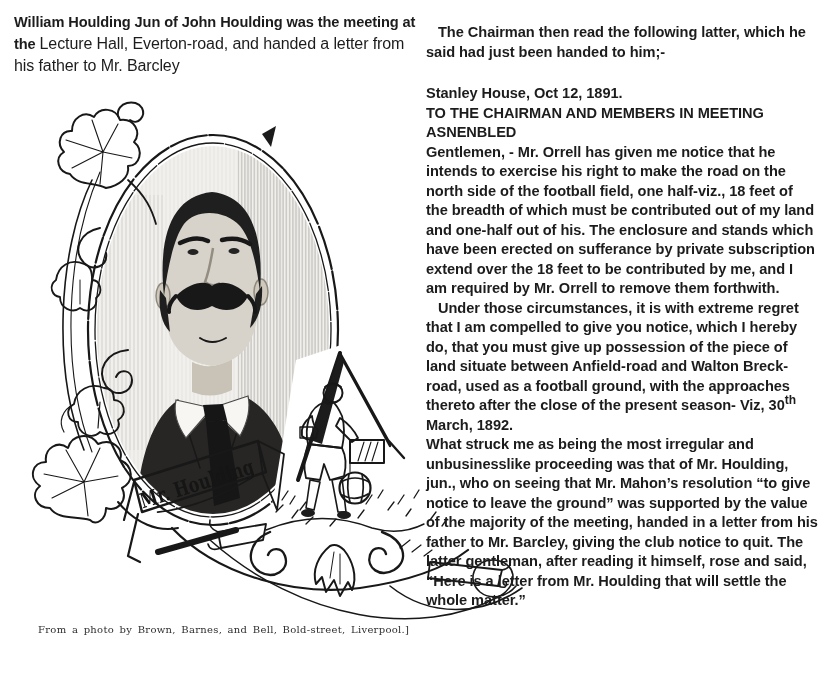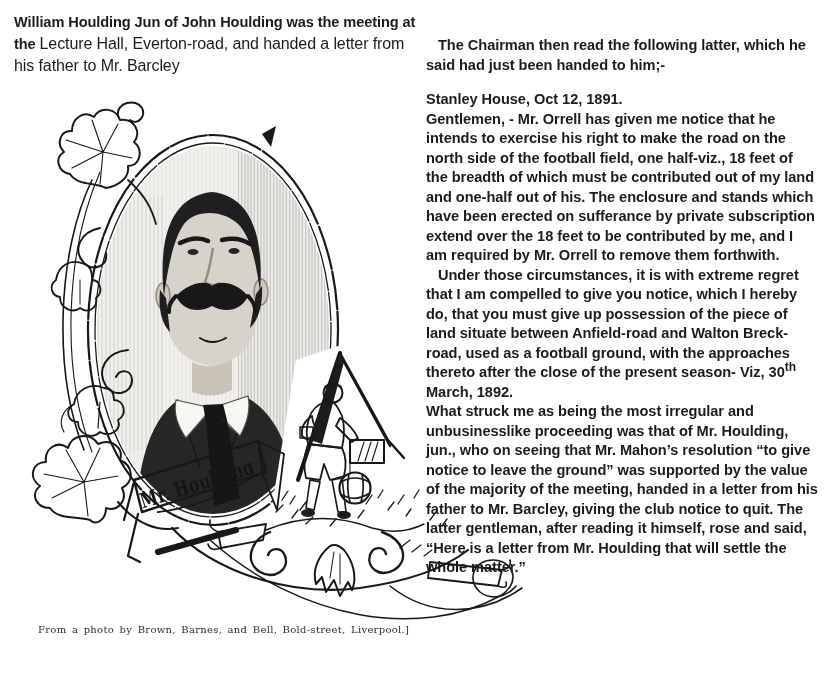--- a/index.html
+++ b/index.html
@@ -11,22 +11,22 @@
   #left-header .hd-bold{font-size:16px;font-weight:400;}
   
   #engraving{position:absolute;left:0;top:100px;width:540px;height:580px;z-index:1;}
   #photo-caption{position:absolute;left:38px;top:624px;z-index:2;
       font-family:"DejaVu Serif",serif;font-size:10px;color:#2e2e2e;
       letter-spacing:0.3px;word-spacing:2px;text-align:center;}
   
   #right-col{position:absolute;left:426px;top:0;width:392px;z-index:2;}
   #right-col p{margin:0;font-size:14.6px;line-height:19.5px;font-weight:700;
       letter-spacing:-0.05px;}
-  #intro-para{padding-top:36px;text-indent:12px;}
-  #letter-block{margin-top:15px;}
+  #intro-para{padding-top:23px;text-indent:12px;}
+  #letter-block{margin-top:22px;}
   #body-para2{text-indent:12px;}
   #body-para2 sup{font-size:12px;line-height:0;vertical-align:super;}
   #closing-para{margin-top:31px;margin-left:26px;}
   svg .ln{stroke:#181818;fill:none;stroke-linecap:round;stroke-linejoin:round;}
 </style>
 </head>
 <body>
 
 <div id="page">
 
@@ -153,19 +153,20 @@
       </g>
     </g>
   </svg>
 
   <div id="photo-caption">From a photo by Brown, Barnes, and Bell, Bold-street, Liverpool.]</div>
 
   <div id="right-col">
     <p id="intro-para">The Chairman then read the following latter, which he said had just been handed to him;-</p>
     <div id="letter-block">
       <p>Stanley House, Oct 12, 1891.</p>
+      <p>TO THE CHAIRMAN AND MEMBERS IN MEETING ASNENBLED</p>
       <p>Gentlemen, - Mr. Orrell has given me notice that he intends to exercise his right to make the road on the north side of the football field, one half-viz., 18 feet of the breadth of which must be contributed out of my land and one-half out of his. The enclosure and stands which have been erected on sufferance by private subscription extend over the 18 feet to be contributed by me, and I am required by Mr. Orrell to remove them forthwith.</p>
       <p id="body-para2"><span>Under those circumstances, it is with extreme regret that I am compelled to give you notice, which I hereby do, that you must give up possession of the piece of land situate between Anfield-road and Walton Breck-road, used as a football ground, with the approaches thereto after the close of the present season- Viz, 30</span><sup>th</sup><span> March, 1892.</span></p>
     </div>
     <p id="closing-para">What struck me as being the most irregular and unbusinesslike proceeding was that of Mr. Houlding, jun., who on seeing that Mr. Mahon’s resolution “to give notice to leave the ground” was supported by the value of the majority of the meeting, handed in a letter from his father to Mr. Barcley, giving the club notice to quit. The latter gentleman, after reading it himself, rose and said, “Here is a letter from Mr. Houlding that will settle the whole matter.”</p>
   </div>
 
 </div>
 
 </body></html>

